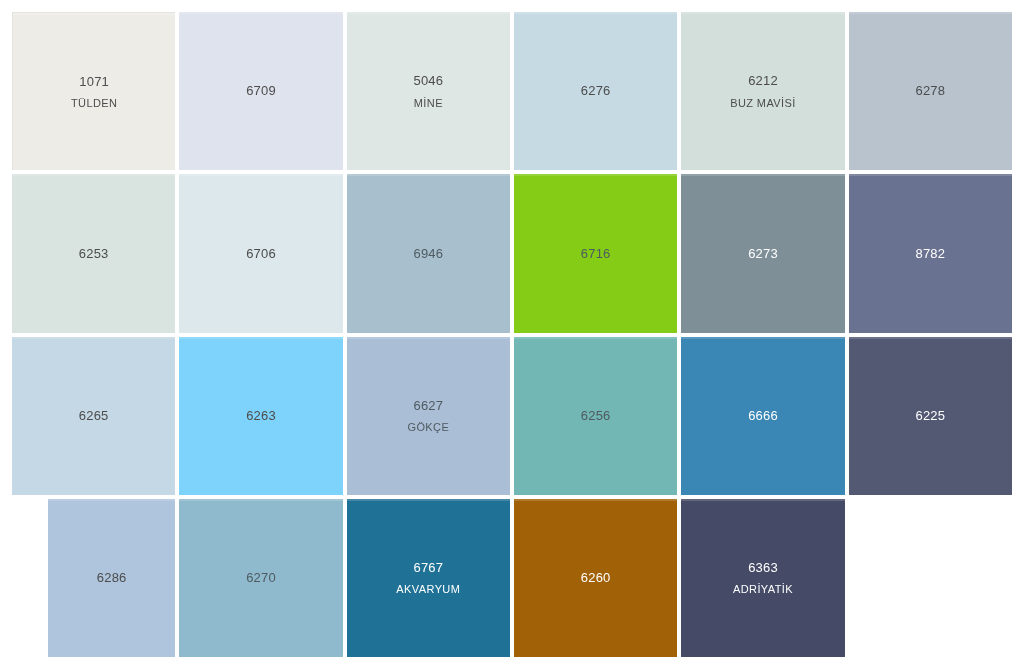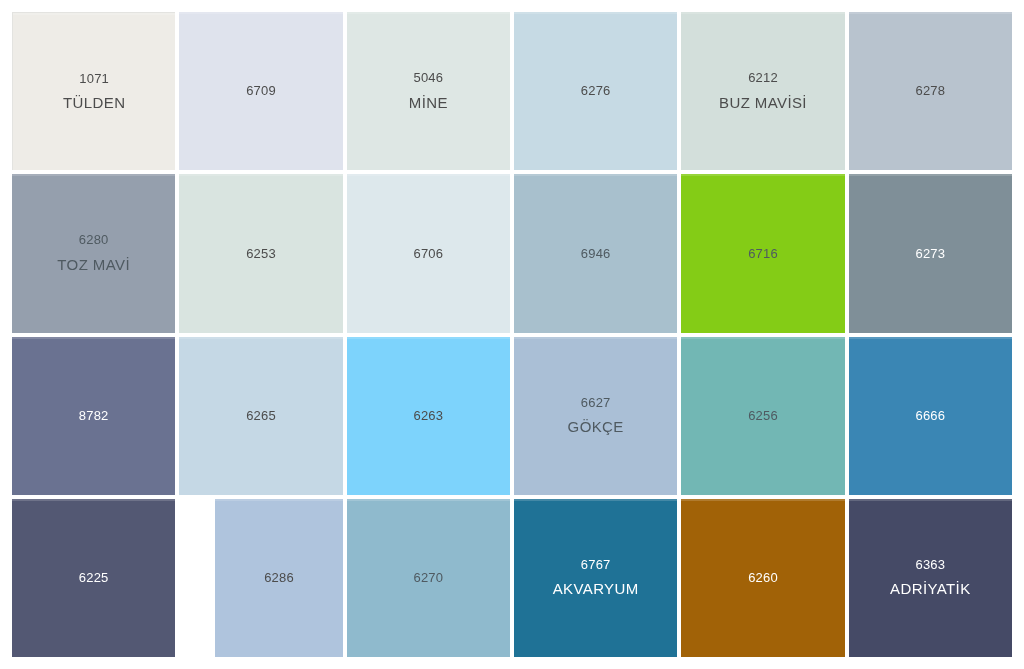--- a/index.html
+++ b/index.html
@@ -39,21 +39,21 @@
     overflow: hidden;
   }
 
   .swatch-code {
     font-size: 13px;
     letter-spacing: 0.2px;
     white-space: nowrap;
   }
 
   .swatch-name {
-    font-size: 15px;
+    font-size: 11px;
     letter-spacing: 0.4px;
     white-space: nowrap;
     margin-top: 4px;
   }
 
   
   .swatch.light .swatch-code,
   .swatch.light .swatch-name {
     color: #4c4c4c;
     font-weight: 400;
@@ -107,24 +107,20 @@
     <div class="swatch light" style="background-color: rgb(198, 218, 228);">
       <div class="swatch-code">6276</div>
     </div>
     <div class="swatch light" style="background-color: rgb(211, 223, 219);">
       <div class="swatch-code">6212</div>
       <div class="swatch-name">BUZ MAVİSİ</div>
     </div>
     <div class="swatch light" style="background-color: rgb(184, 195, 206);">
       <div class="swatch-code">6278</div>
     </div>
-    <div class="swatch medium" style="background-color: rgb(149, 159, 173);">
-      <div class="swatch-code">6280</div>
-      <div class="swatch-name">TOZ MAVİ</div>
-    </div>
     <div class="swatch light" style="background-color: rgb(217, 228, 224);">
       <div class="swatch-code">6253</div>
     </div>
     <div class="swatch light" style="background-color: rgb(221, 232, 236);">
       <div class="swatch-code">6706</div>
     </div>
     <div class="swatch medium" style="background-color: rgb(168, 192, 205);">
       <div class="swatch-code">6946</div>
     </div>
     <div class="swatch medium" style="background-color: #84cc16;">

